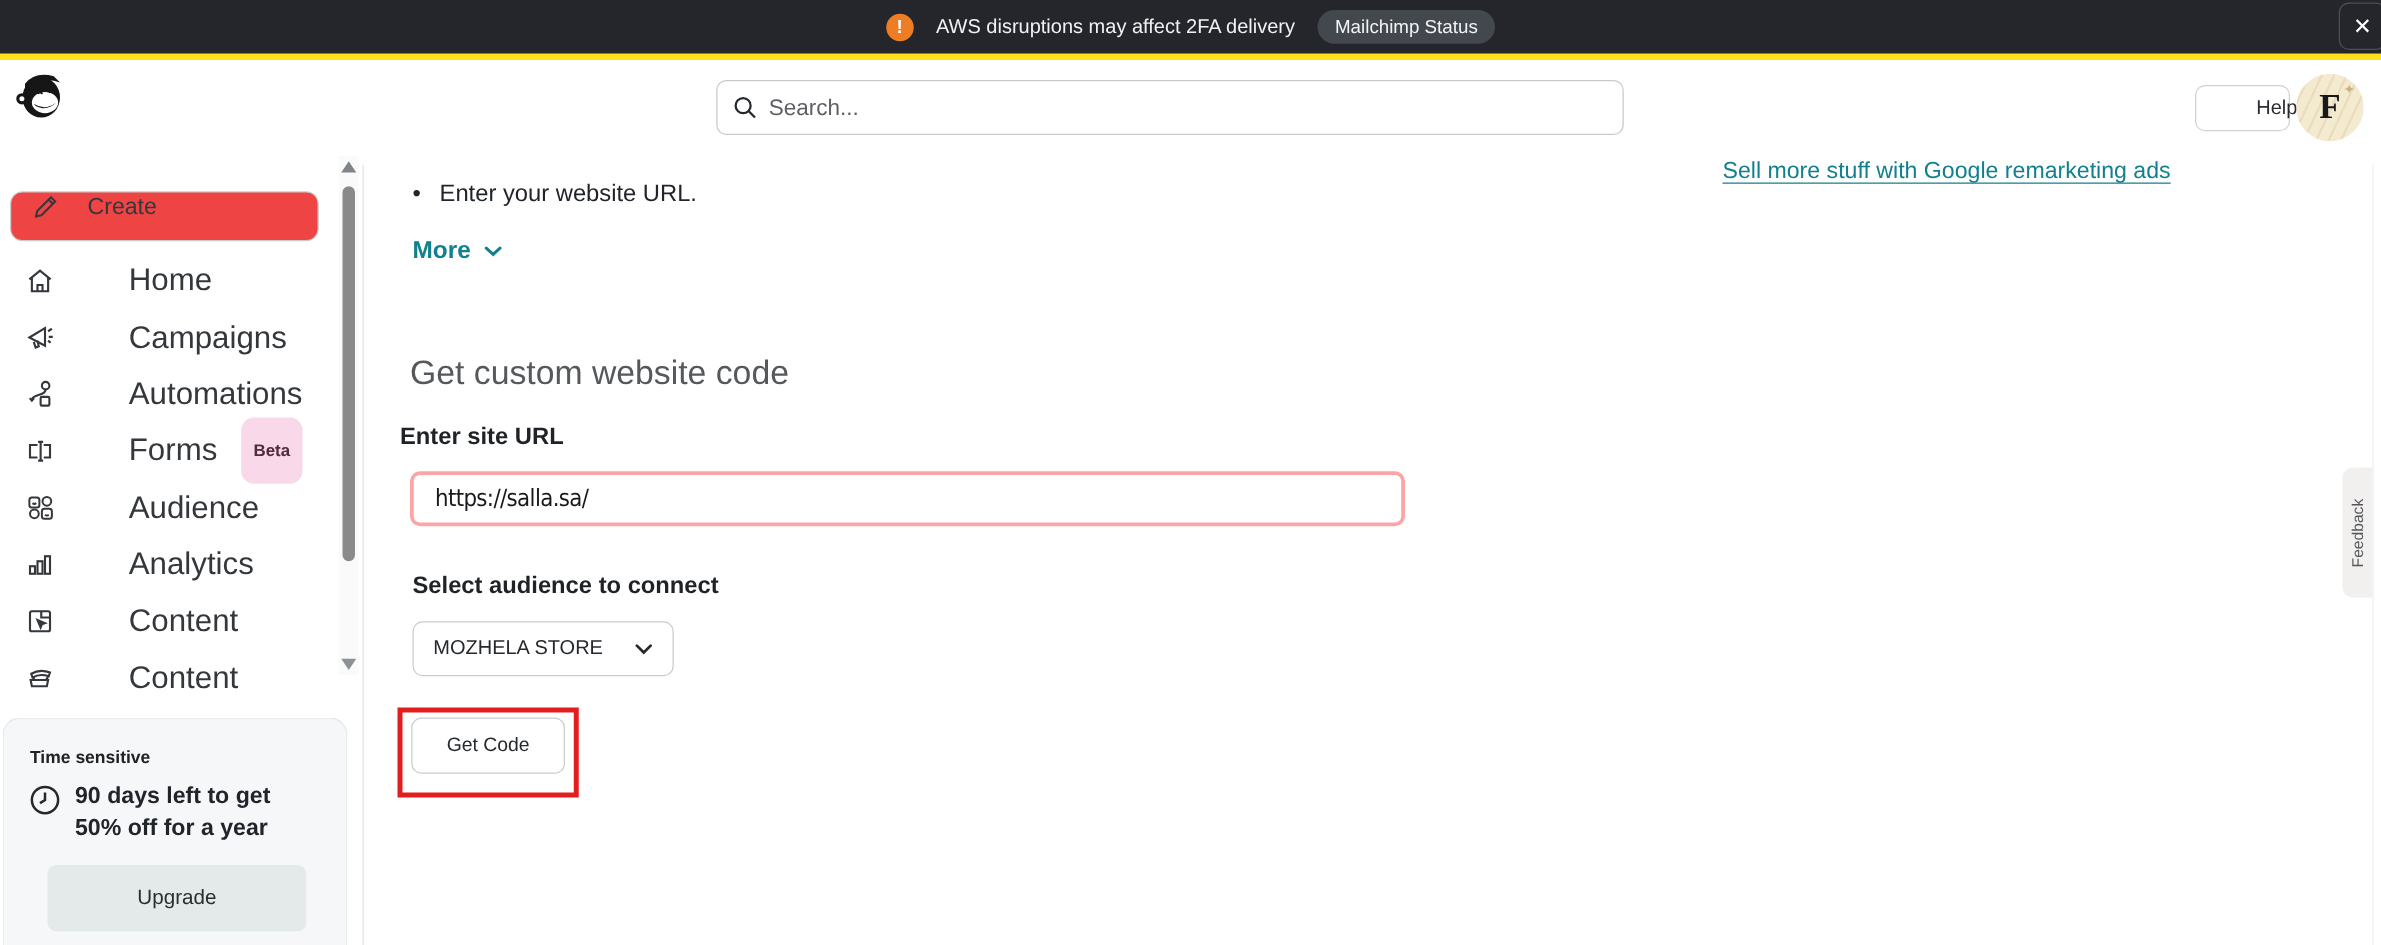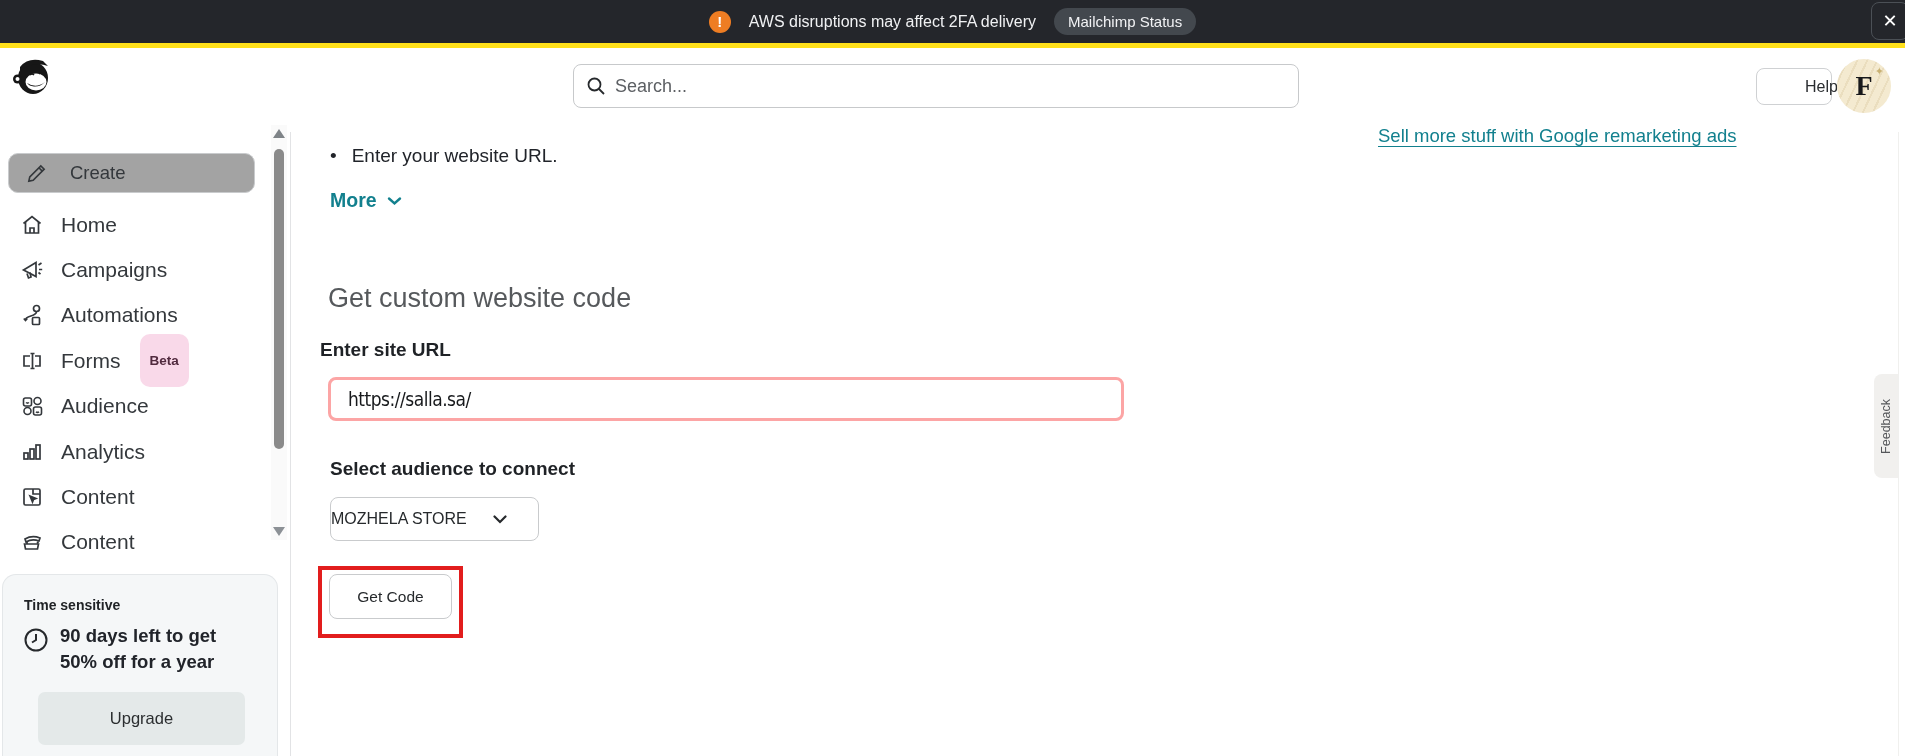--- a/index.html
+++ b/index.html
@@ -36,26 +36,26 @@
     background:#f4ead0;
     background-image:repeating-linear-gradient(115deg, rgba(190,165,110,.18) 0 2px, transparent 2px 9px);
     display:flex; align-items:center; justify-content:center;
     font-family:"Liberation Serif", serif; font-size:28px; font-weight:bold; color:#17181a;
     cursor:pointer; overflow:hidden; }
   .avatar .spark { position:absolute; right:7px; top:6px; font-size:11px; color:#c9b274; font-weight:normal; }
 
   
   .sidebar { position:absolute; left:0; top:132px; width:290px; height:624px; background:#fff; }
   .v-divider { position:absolute; left:290px; top:132px; width:1px; height:624px; background:#e2e3e5; }
-  .create-btn { position:absolute; left:8px; top:21px; width:247px; height:40px; background:#a3a3a3;
-    border:1px solid #c9cbcd; border-radius:10px; display:flex; align-items:center; gap:22px;
+  .create-btn { position:absolute; left:8px; top:21px; width:247px; height:40px; background:#ef4444;
+    border:1px solid #c9cbcd; border-radius:10px; display:flex; gap:22px;
     padding:0 16px; font-size:18.5px; color:#34383c; cursor:pointer; }
   .nav { position:absolute; left:0; top:70px; width:256px; list-style:none; }
   .nav li { height:45.4px; display:flex; align-items:center; gap:17px; padding:0 0 0 20px; cursor:pointer; }
-  .nav li span.lbl { font-size:21px; color:#34383c; }
+  .nav li span.lbl { font-size:25px; color:#34383c;margin-left:42px; }
   .nav .badge { background:#f9d9e9; color:#512a3e; font-size:13.5px; font-weight:bold;
     border-radius:10px; padding:19px 10px; margin-left:2px; }
   .nav svg, .create-btn svg { flex:0 0 auto; }
 
   
   .sb-scroll { position:absolute; left:271px; top:125px; width:16px; height:415px; background:#fafafa; }
   .sb-up { position:absolute; left:2px; top:4px; width:0; height:0;
     border-left:6px solid transparent; border-right:6px solid transparent; border-bottom:9px solid #7f8488; }
   .sb-thumb { position:absolute; left:3px; top:24px; width:10px; height:300px; background:#8a8a8a; border-radius:6px; }
   .sb-down { position:absolute; left:2px; bottom:4px; width:0; height:0;
@@ -78,21 +78,21 @@
   .more-link { position:absolute; left:330px; top:189px; display:flex; align-items:center; gap:10px;
     font-size:19.5px; font-weight:bold; color:#12808e; cursor:pointer; }
   .section-title { position:absolute; left:328px; top:283px; font-size:27px; font-weight:500; color:#56595c; }
   .field-label { position:absolute; font-size:19px; font-weight:bold; color:#1f2226; }
   .lbl-url { left:320px; top:339px; }
   .url-input { position:absolute; left:328px; top:377px; width:796px; height:44px;
     border:3px solid #fca5a5; border-radius:8px; padding:0 17px; font-size:19px; color:#17191c;
     font-family:"DejaVu Sans", sans-serif; font-stretch:condensed; letter-spacing:-0.5px; outline:none; }
   .lbl-aud { left:330px; top:458px; }
   .aud-select { position:absolute; left:330px; top:497px; width:209px; height:44px; background:#fff;
-    border:1px solid #c9cbcd; border-radius:8px; display:flex; align-items:center; justify-content:flex-start;
+    border:1px solid #c9cbcd; border-radius:8px; display:flex; align-items:center; justify-content:center;
     gap:26px; font-size:16px; color:#26292c; cursor:pointer; }
   .red-box { position:absolute; left:318px; top:566px; width:145px; height:72px;
     border:4px solid #e21d1d; }
   .get-code-btn { position:absolute; left:7px; top:4px; width:123px; height:45px; background:#fff;
     border:1px solid #c9cbcd; border-radius:8px; font-size:15.5px; color:#26292c; cursor:pointer; }
   .promo-link { position:absolute; left:1378px; top:125px; font-size:18.5px; color:#12808e;
     text-decoration:underline; text-underline-offset:4px; cursor:pointer; }
 
   
   .feedback-tab { position:absolute; right:7px; top:374px; width:24px; height:104px; background:#f1f0ee;

